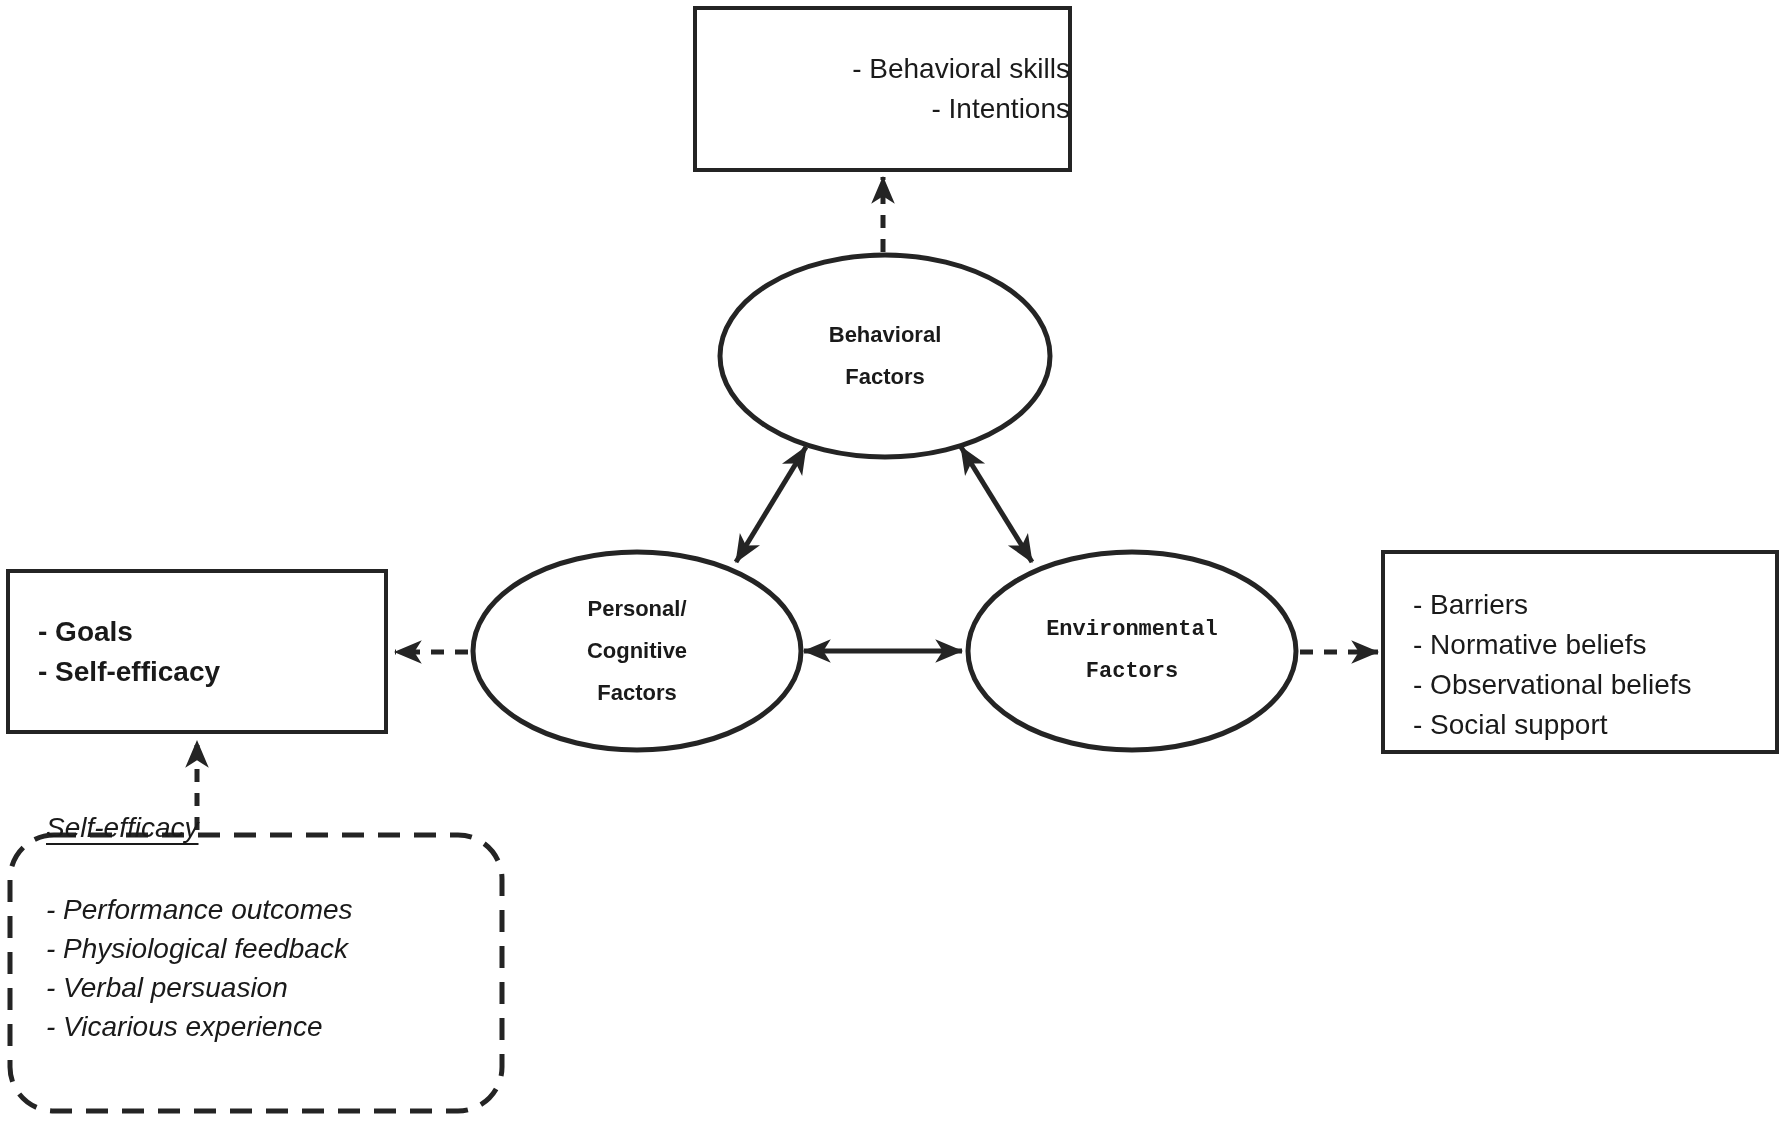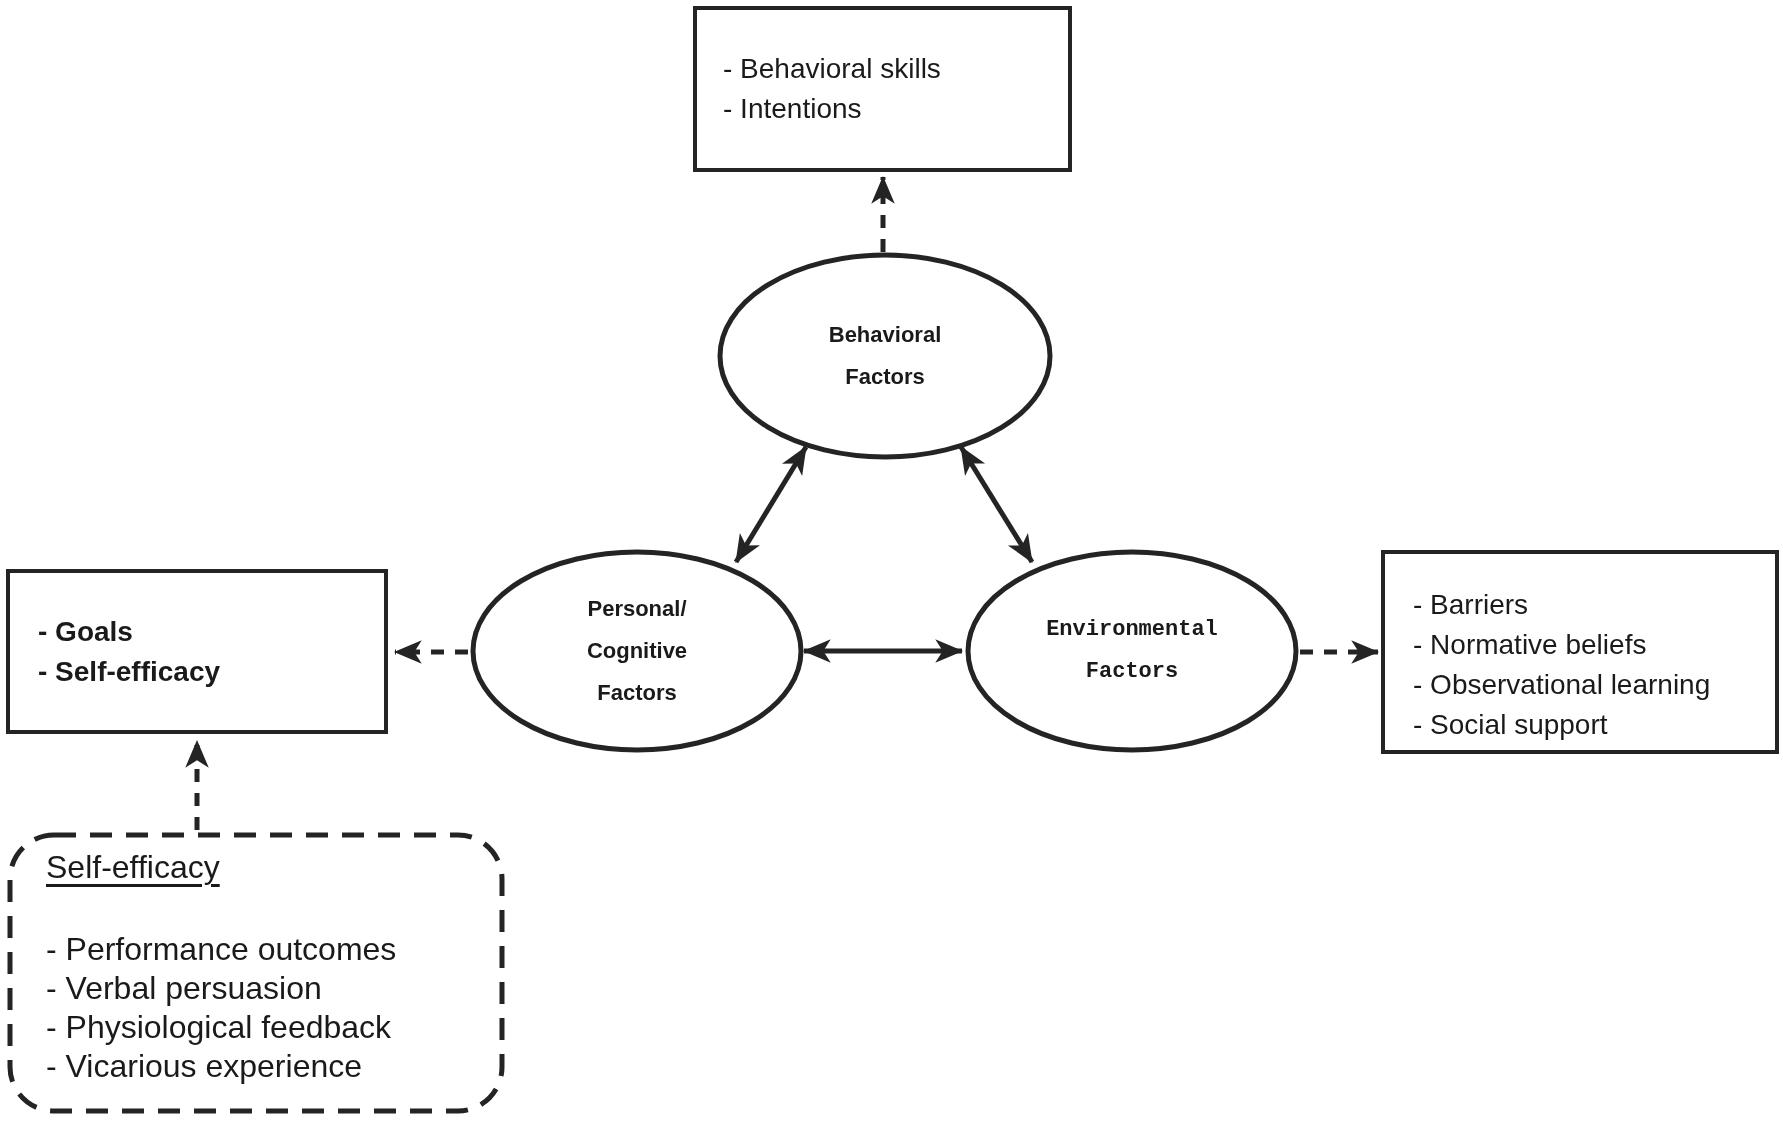--- a/index.html
+++ b/index.html
@@ -26,21 +26,21 @@
   
   .txt {
     position: absolute;
     display: flex;
     flex-direction: column;
     justify-content: center;
     font-size: 28px;
     line-height: 40px;
     white-space: nowrap;
   }
-  .txt-top   { left: 693px; top: 8px;   width: 347px; height: 162px; padding-left: 30px; }
+  .txt-top   { left: 693px; top: 8px;   width: 347px; height: 162px; padding-left: 30px; text-align: right; }
   .txt-left  { left: 8px;   top: 571px; width: 348px; height: 161px; padding-left: 30px; font-weight: bold; }
   .txt-right { left: 1383px;top: 565px; width: 364px; height: 200px; padding-left: 30px; }
 
   
   .node-label {
     position: absolute;
     display: flex;
     align-items: center;
     justify-content: center;
     text-align: center;
@@ -49,23 +49,24 @@
     line-height: 42px;
     white-space: pre-line;
   }
   .node-behavioral    { left: 720px; top: 255px; width: 330px; height: 202px; }
   .node-personal      { left: 473px; top: 552px; width: 328px; height: 198px; }
   .node-environmental { left: 968px; top: 552px; width: 328px; height: 198px; font-family: Liberation Mono, monospace; }
 
   
   .selfbox {
     position: absolute;
-    left: 10px; top: 830px; width: 456px; height: 250px;
+    left: 10px; top: 790px; width: 456px; height: 250px;
     padding: 18px 0 0 36px;
-    font-size: 32px;
+    font-style: italic;
+    font-size: 28px;
     line-height: 39px;
     white-space: nowrap;
   }
   .selfbox .title {
     text-decoration: underline;
     text-underline-offset: 6px;
     margin-bottom: 43px;
   }
 </style>
 </head>
@@ -113,25 +114,25 @@
   </div>
 
   <div class="txt txt-left">
     <div>- Goals</div>
     <div>- Self-efficacy</div>
   </div>
 
   <div class="txt txt-right">
     <div>- Barriers</div>
     <div>- Normative beliefs</div>
-    <div>- Observational learning</div>
+    <div>- Observational beliefs</div>
     <div>- Social support</div>
   </div>
 
   <div class="selfbox">
     <div class="title">Self-efficacy</div>
     <div>- Performance outcomes</div>
+    <div>- Physiological feedback</div>
     <div>- Verbal persuasion</div>
-    <div>- Physiological feedback</div>
     <div>- Vicarious experience</div>
   </div>
 
 </div>
 
 </body></html>

